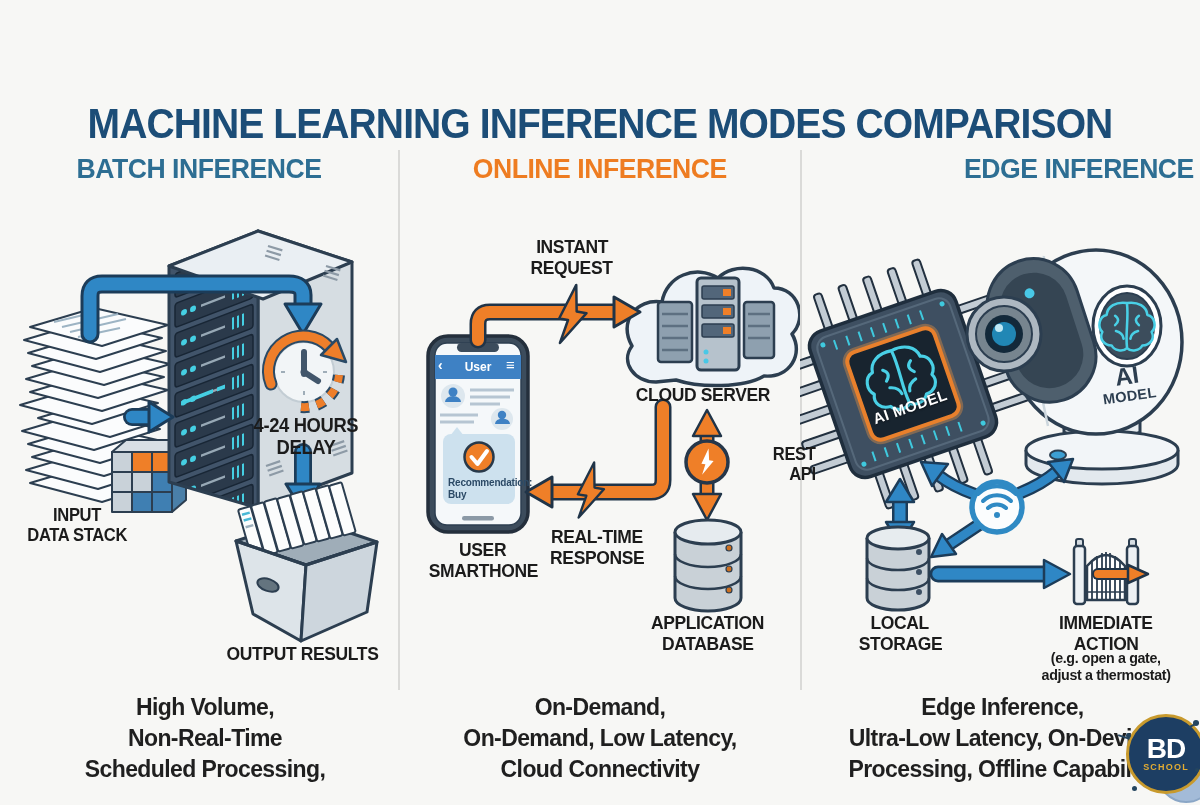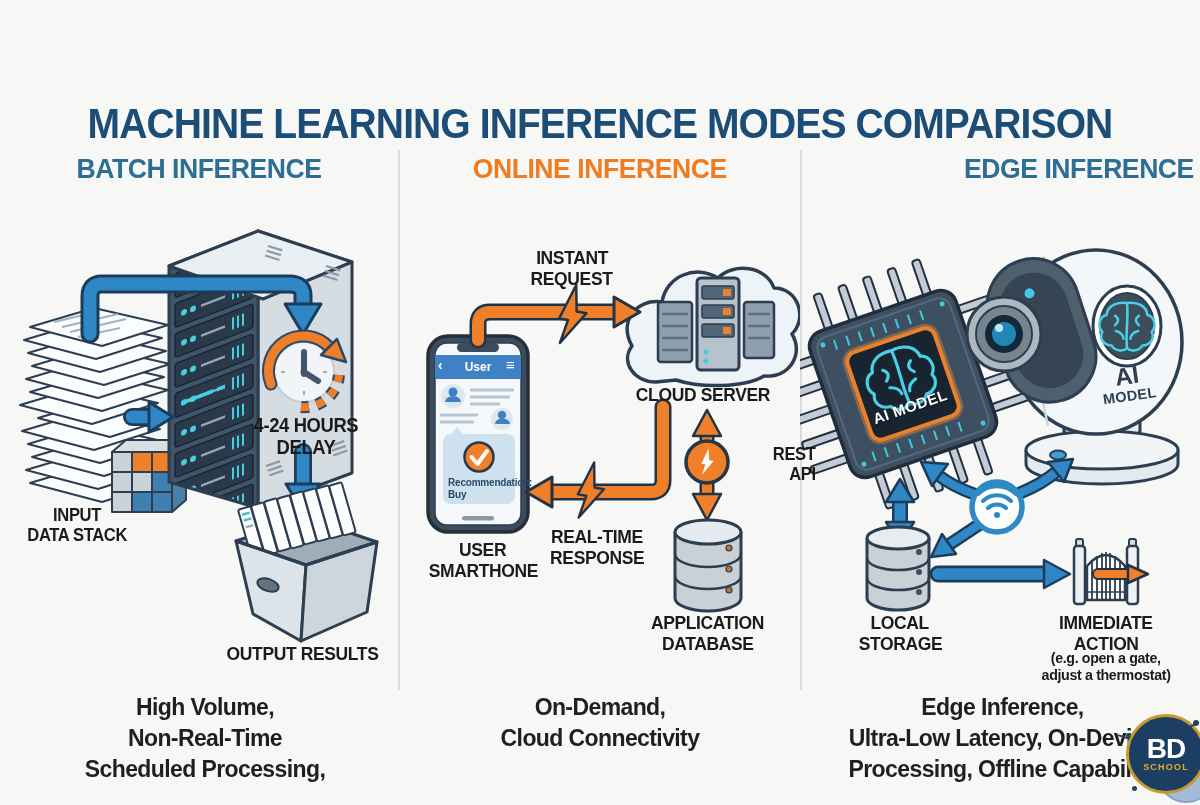--- a/index.html
+++ b/index.html
@@ -386,21 +386,21 @@
 <div class="abs lbl" style="left:10px;top:505px;width:135px;font-size:18px;">
   <span>INPUT</span><br><span>DATA STACK</span>
 </div>
 <div class="abs lbl" style="left:233px;top:414px;width:145px;font-size:20px;">
   <span>4-24 HOURS</span><br><span>DELAY</span>
 </div>
 <div class="abs lbl" style="left:183px;top:643px;width:240px;">
   <span>OUTPUT RESULTS</span>
 </div>
 
-<div class="abs lbl" style="left:492px;top:247px;width:160px;">
+<div class="abs lbl" style="left:492px;top:236px;width:160px;">
   <span>INSTANT</span><br><span>REQUEST</span>
 </div>
 <div class="abs lbl" style="left:610px;top:384px;width:185px;">
   <span>CLOUD SERVER</span>
 </div>
 <div class="abs lbl" style="left:393px;top:539px;width:180px;">
   <span>USER</span><br><span>SMARTHONE</span>
 </div>
 <div class="abs lbl" style="left:517px;top:526px;width:160px;">
   <span>REAL-TIME</span><br><span>RESPONSE</span>
@@ -434,20 +434,21 @@
   <span>(e.g. open a gate,</span><br><span>adjust a thermostat)</span>
 </div>
 
 <div class="abs summary" style="left:20px;top:692px;width:370px;">
   <div>High Volume,</div>
   <div>Non-Real-Time</div>
   <div>Scheduled Processing,</div>
 </div>
 <div class="abs summary" style="left:415px;top:692px;width:370px;">
   <div>On-Demand,</div>
+  <div>On-Demand, Low Latency,</div>
   <div>Cloud Connectivity</div>
 </div>
 <div class="abs summary" style="left:805px;top:692px;width:395px;">
   <div>Edge Inference,</div>
   <div>Ultra-Low Latency, On-Device</div>
   <div>Processing, Offline Capability</div>
 </div>
 
 <div class="abs logo-deco" style="left:1157px;top:745px;"></div>
 <div class="abs logo-main" style="left:1126px;top:714px;">

